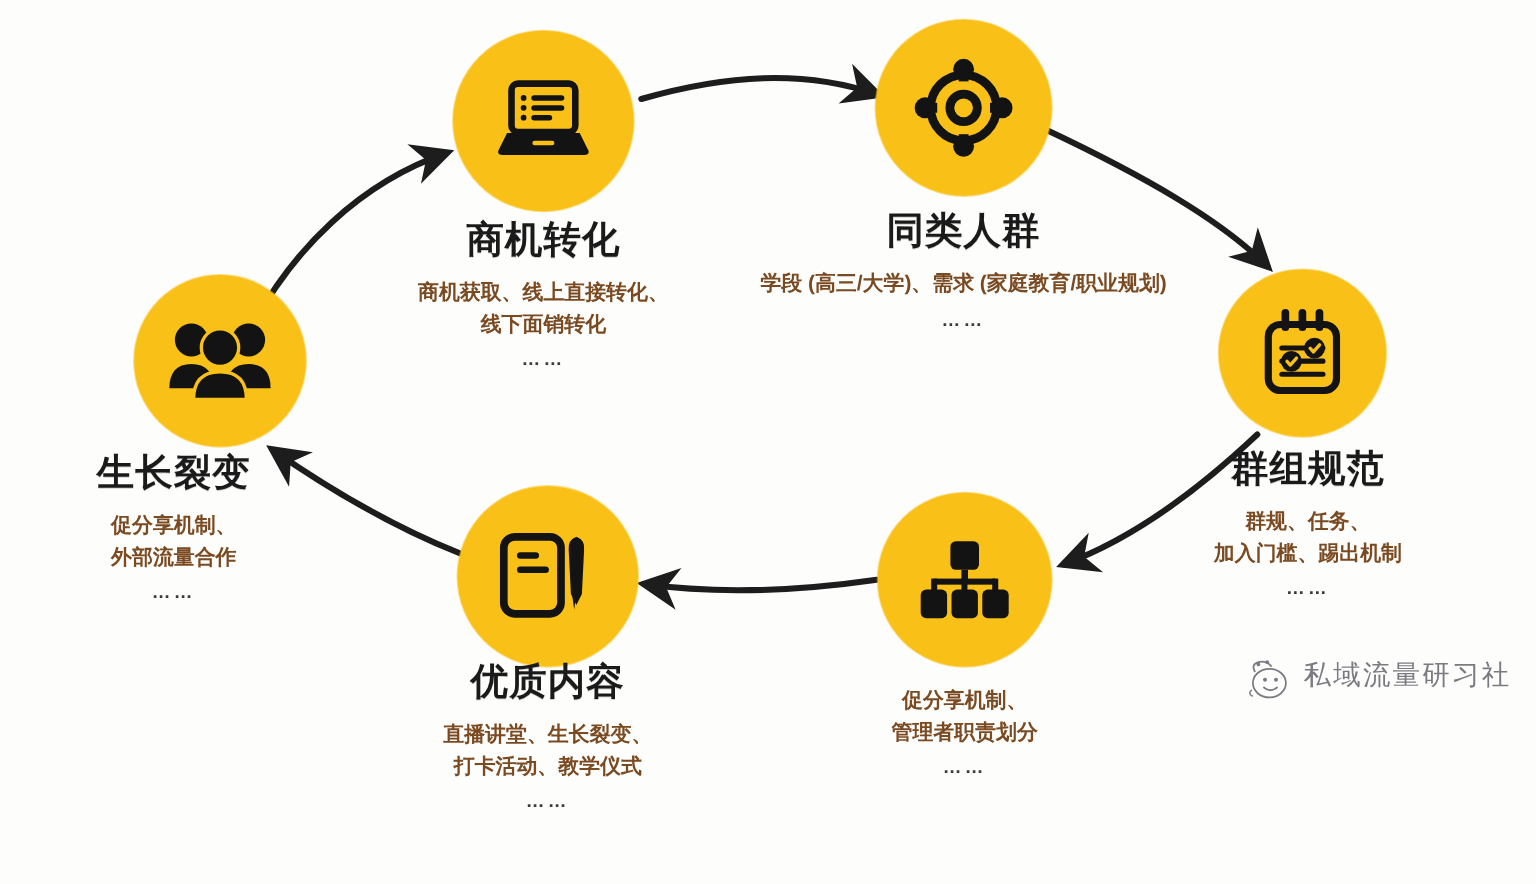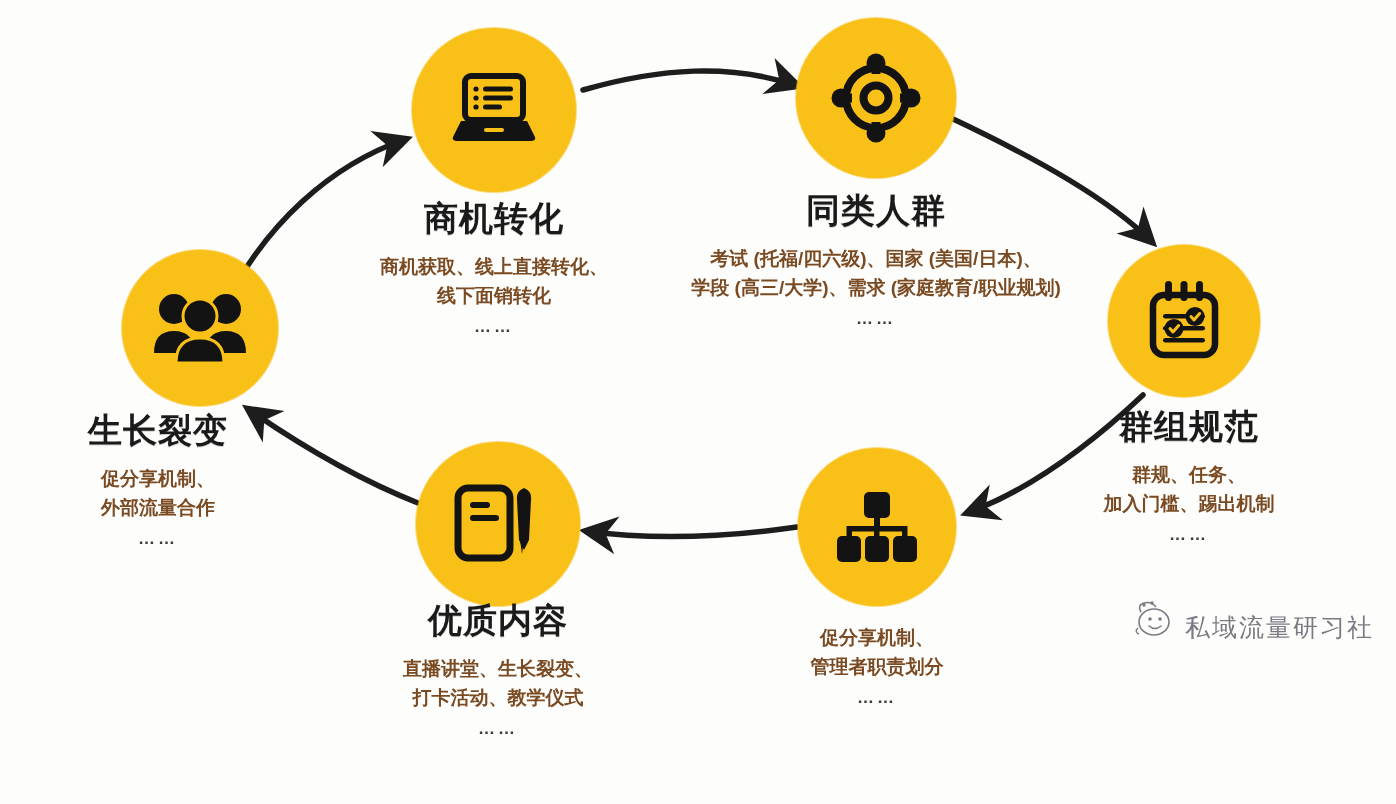--- a/index.html
+++ b/index.html
@@ -37,21 +37,21 @@
     font-size:19px;font-weight:bold;color:#7a4a22;
     line-height:1.5;white-space:nowrap;
   }
   .caption .dots{
     margin-top:7px;font-size:17px;color:#3a3a3a;letter-spacing:3px;font-weight:bold;
   }
 
   
   #watermark{
     position:absolute;right:22px;bottom:40px;
-    display:flex;align-items:flex-end;gap:6px;
+    display:flex;align-items:flex-start;gap:6px;
     opacity:.62;
   }
   #watermark .wm-text{
     font-size:25px;color:#2b2b3a;letter-spacing:2px;
     font-family:"Liberation Serif","DejaVu Serif",serif;
   }
 </style>
 </head>
 <body>
 
@@ -116,21 +116,20 @@
           <rect x="41.5" y="6" width="9" height="16" fill="#131313"></rect>
           <rect x="41.5" y="70" width="9" height="16" fill="#131313"></rect>
           <rect x="6" y="41.5" width="16" height="9" fill="#131313"></rect>
           <rect x="70" y="41.5" width="16" height="9" fill="#131313"></rect>
         </svg>
       </span>
     </div>
     <div class="caption" style="left:646px;top:192px;width:460px;">
       <div class="title">同类人群</div>
       <div class="desc">
-        <div>考试 (托福/四六级)、国家 (美国/日本)、</div>
         <div>学段 (高三/大学)、需求 (家庭教育/职业规划)</div>
       </div>
       <div class="dots">……</div>
     </div>
   </div>
 
   <div class="node">
     <div class="bubble" style="left:1108px;top:245px;width:152px;height:152px;">
       <span>
         <svg width="82" height="84" viewBox="0 0 82 84">

